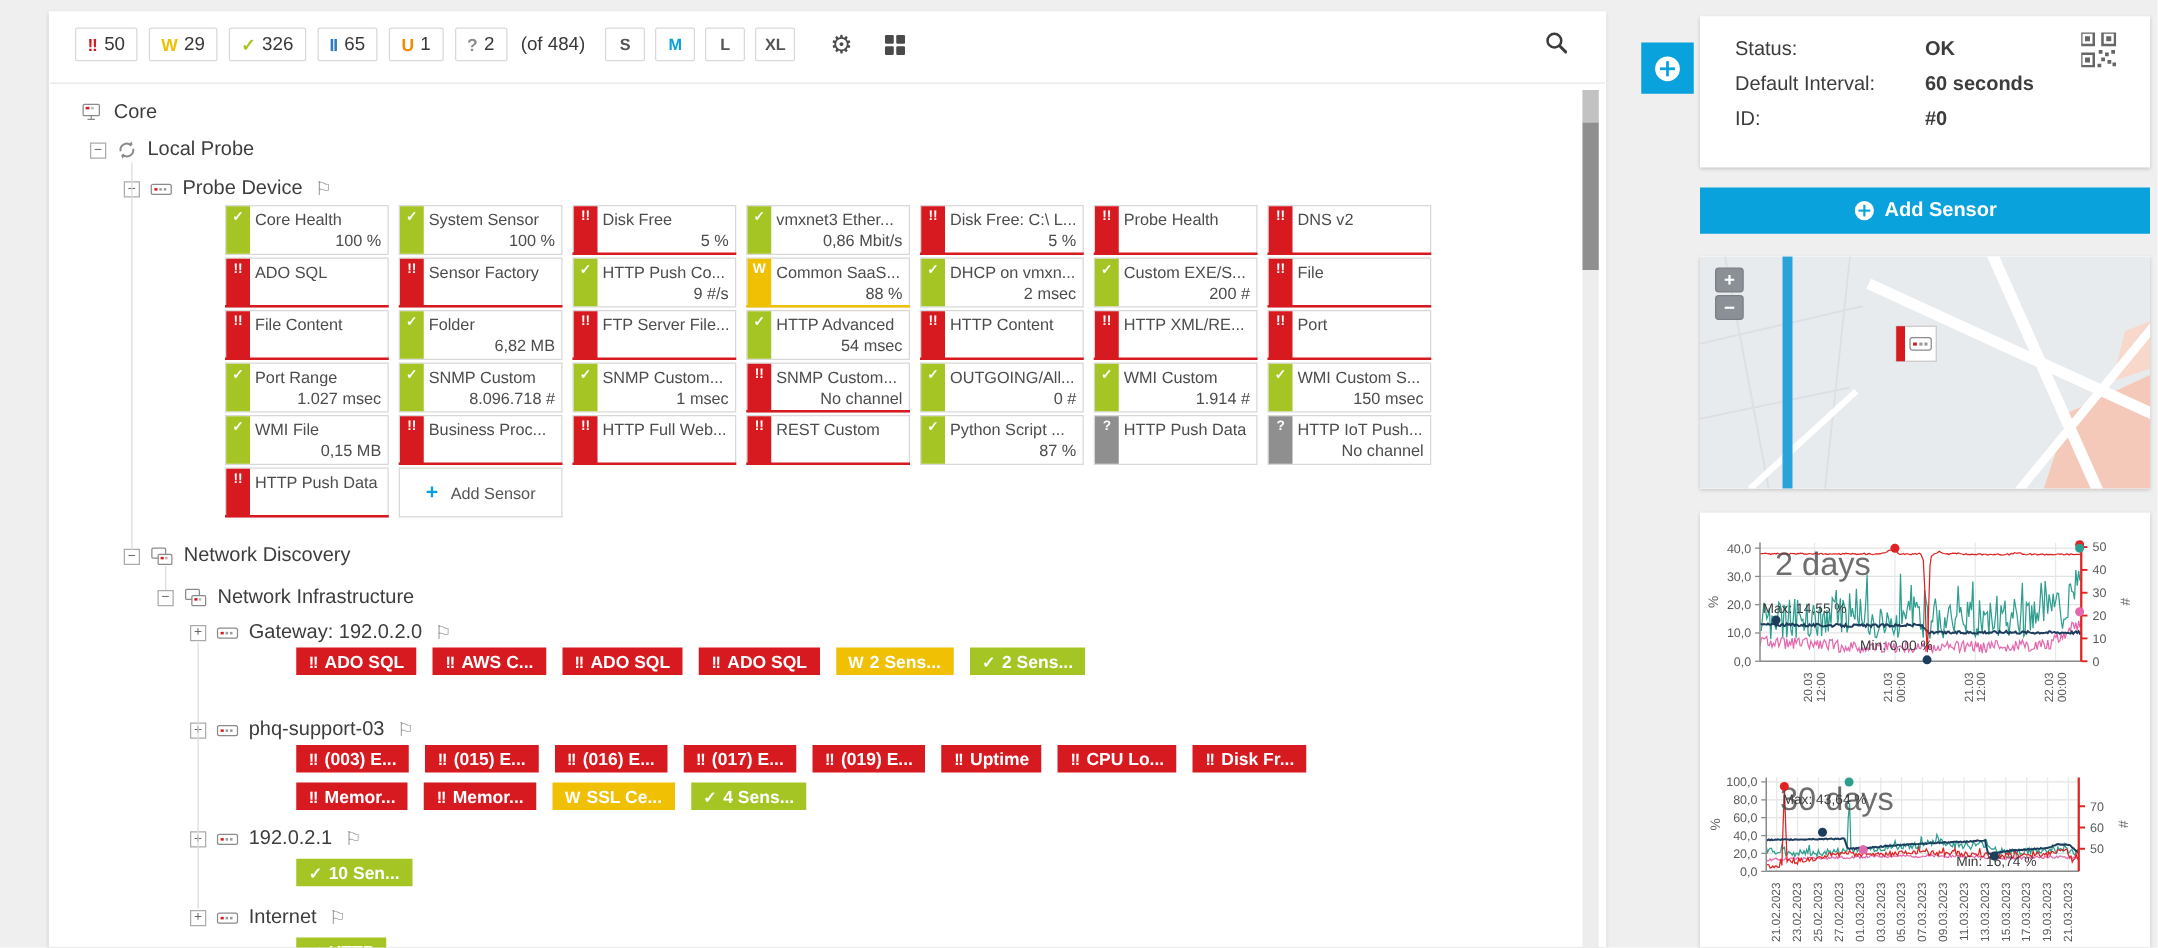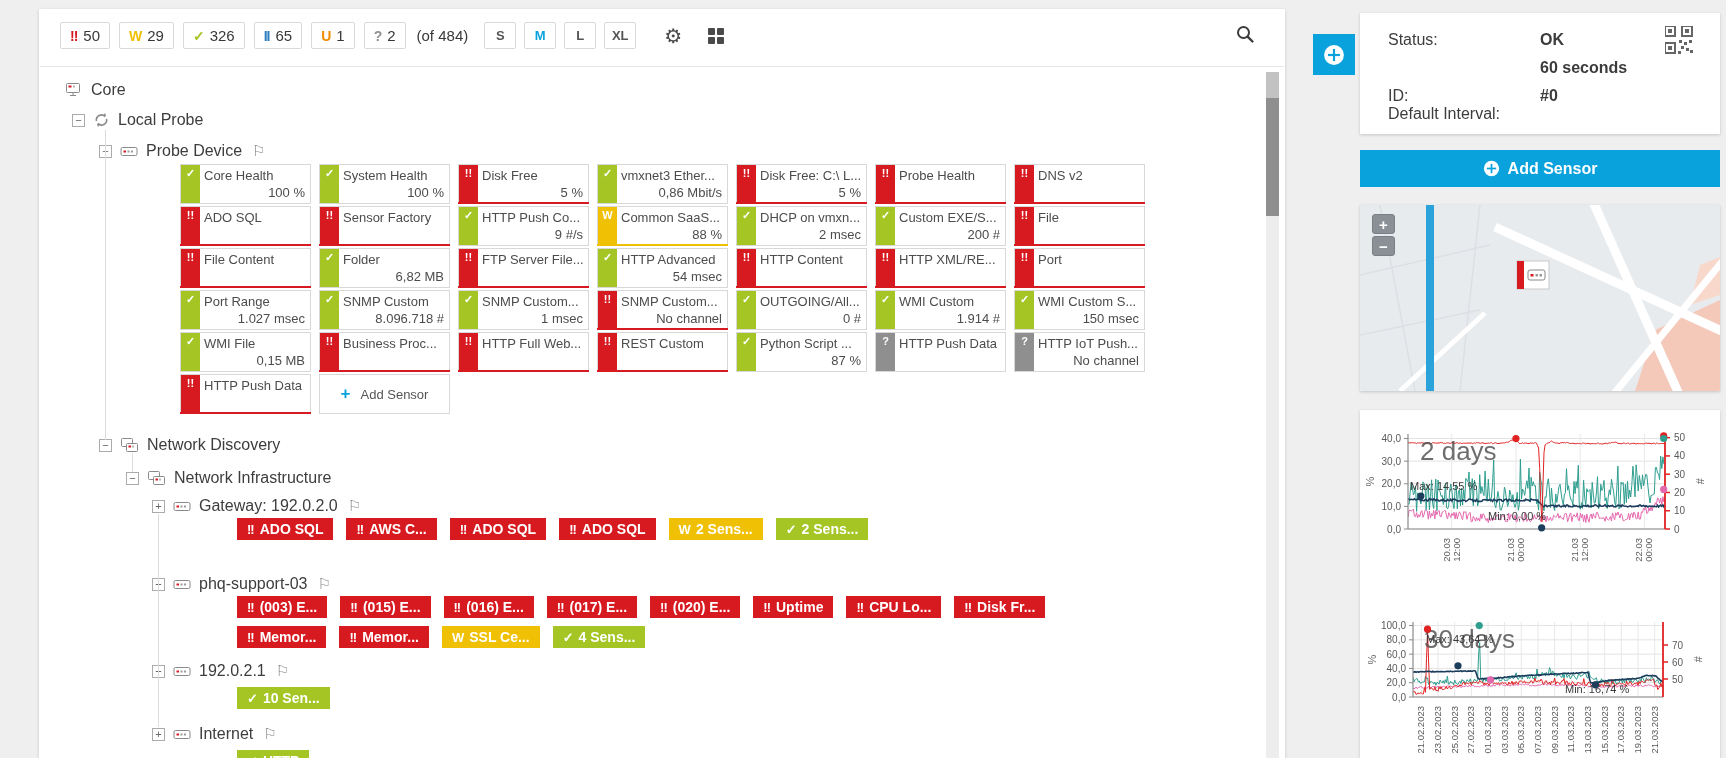--- a/index.html
+++ b/index.html
@@ -232,21 +232,21 @@
         <div class="bar" style="background: rgb(165, 197, 37);">
           <span>✓</span>
         </div>
         <div class="nm">Core Health</div>
         <div class="vl">100 %</div>
       </div>
       <div class="tile" style="left: 280px; top: 155px;">
         <div class="bar" style="background: rgb(165, 197, 37);">
           <span>✓</span>
         </div>
-        <div class="nm">System Health</div>
+        <div class="nm">System Sensor</div>
         <div class="vl">100 %</div>
       </div>
       <div class="tile" style="left: 419px; top: 155px;">
         <div class="bar" style="background: rgb(215, 25, 32);">
           <span>!!</span>
         </div>
         <div class="nm">Disk Free</div>
         <div class="vl">5 %</div>
         <div class="bline" style="background: rgb(215, 25, 32);"></div>
       </div>
@@ -525,21 +525,21 @@
         <div class="chip" style="background: rgb(215, 25, 32);">
           <span class="cg">!!</span>
           <span>(016) E...</span>
         </div>
         <div class="chip" style="background: rgb(215, 25, 32);">
           <span class="cg">!!</span>
           <span>(017) E...</span>
         </div>
         <div class="chip" style="background: rgb(215, 25, 32);">
           <span class="cg">!!</span>
-          <span>(020) E...</span>
+          <span>(019) E...</span>
         </div>
         <div class="chip" style="background: rgb(215, 25, 32);">
           <span class="cg">!!</span>
           <span>Uptime</span>
         </div>
         <div class="chip" style="background: rgb(215, 25, 32);">
           <span class="cg">!!</span>
           <span>CPU Lo...</span>
         </div>
         <div class="chip" style="background: rgb(215, 25, 32);">
@@ -584,21 +584,21 @@
         <circle cx="10" cy="10" r="9" fill="#fff"></circle>
         <rect x="9" y="4.5" width="2" height="11" fill="#09a2dc"></rect>
         <rect x="4.5" y="9" width="11" height="2" fill="#09a2dc"></rect>
       </svg>
   </div>
 
   <div id="info-card" class="card">
     <div id="info-rows">
         <div class="inforow" style="top: 18px;">Status:</div>
         <div class="infoval" style="top: 18px;">OK</div>
-        <div class="inforow" style="top: 46px; margin-top: 46px;">Default Interval:</div>
+        <div class="inforow" style="top: 46px;">Default Interval:</div>
         <div class="infoval" style="top: 46px;">60 seconds</div>
         <div class="inforow" style="top: 74px;">ID:</div>
         <div class="infoval" style="top: 74px;">#0</div>
       </div>
     <span id="qr">
       <svg width="28" height="28" viewBox="0 0 28 28" fill="#666">
         <rect x="0" y="0" width="10" height="10" fill="none" stroke="#666" stroke-width="2"></rect>
           <rect x="3" y="3" width="4" height="4"></rect>
         <rect x="17" y="0" width="10" height="10" fill="none" stroke="#666" stroke-width="2"></rect>
           <rect x="20" y="3" width="4" height="4"></rect>

